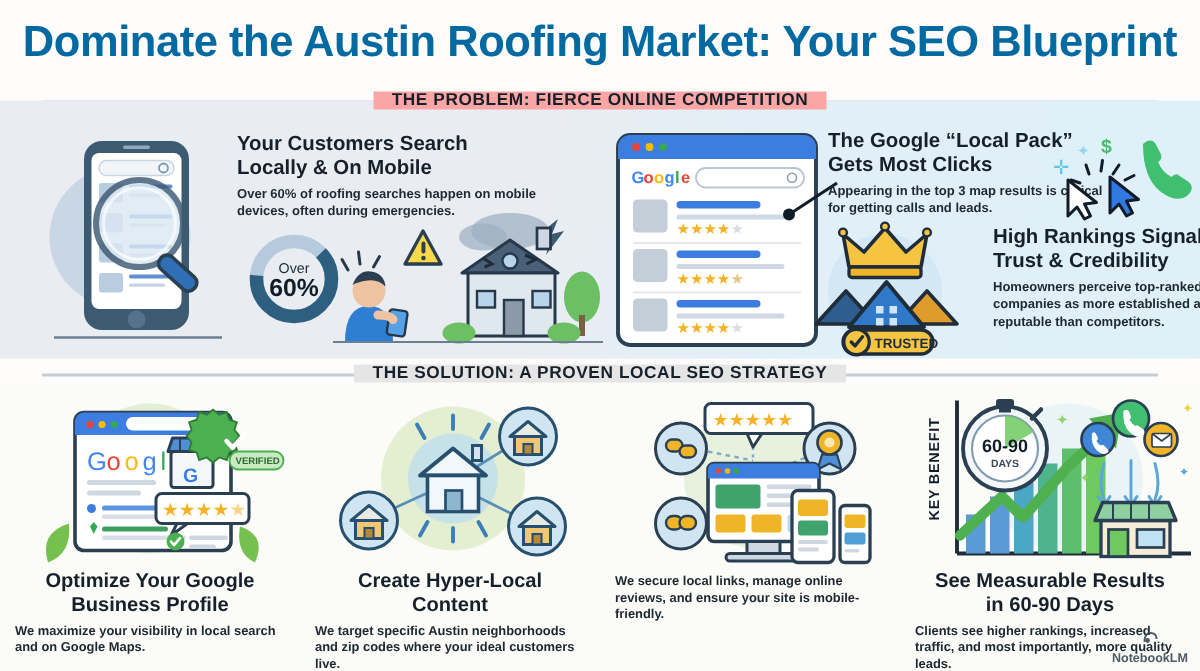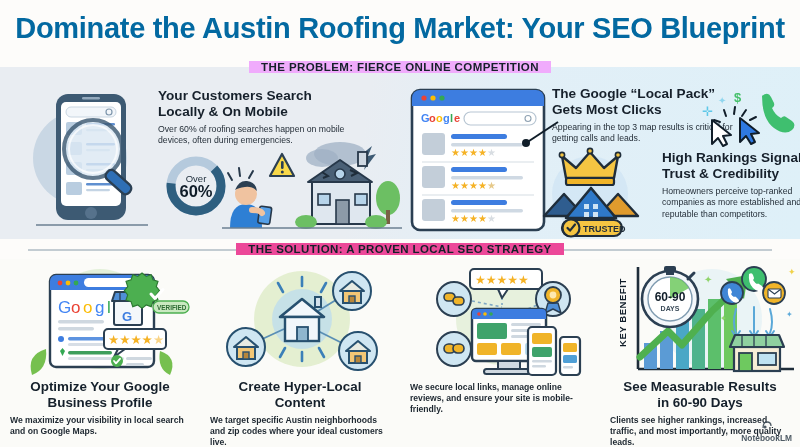--- a/index.html
+++ b/index.html
@@ -18,24 +18,24 @@
     letter-spacing: -0.3px; white-space: nowrap;
   }
 
   
   .section-head { position: relative; height: 22px; display: flex; align-items: center; justify-content: center; }
   .section-head .rule { position: absolute; left: 28px; right: 28px; top: 50%; height: 1.5px; background: #b9c7d6; }
   .section-head .lbl {
     position: relative; z-index: 2; padding: 0 12px; font-size: 11.5px; font-weight: bold;
     color: #16202a; letter-spacing: 0.4px; white-space: nowrap;
   }
-  .head-problem .lbl { background: #f0abfc; }
+  .head-problem .lbl { background: #fca5a5; }
   .head-solution { height: 20px; }
   .head-solution .rule { background: #c3ccd2; }
-  .head-solution .lbl { background: #ec4899; }
+  .head-solution .lbl { background: #e5e5e5; }
 
   
   .band-problem {
     position: relative; height: 172px; margin-top: -11px; padding-top: 11px;
     background: linear-gradient(100deg,#e9edf2 0%,#e9edf2 45%,#e2eff7 62%,#def0f8 100%);
     display: flex;
   }
   .p-left  { width: 400px; position: relative; }
   .p-right { width: 400px; position: relative; }
 
@@ -51,21 +51,21 @@
     font-size: 13.4px; font-weight: bold; color: #15202b; text-align: center;
     line-height: 1.16; margin-top: 2px; padding: 0 6px;
   }
   .s-desc {
     font-size: 8.6px; color: #1d2730; text-align: left; line-height: 1.3;
     margin-top: 5px; padding: 0 10px; font-weight: 600;
   }
 
   
   .blk-title { font-size: 13.6px; font-weight: bold; color: #16202b; line-height: 1.17; }
-  .blk-desc  { font-size: 8.7px; color: #1f2933; line-height: 1.33; margin-top: 4px; font-weight: 400; }
+  .blk-desc  { font-size: 8.7px; color: #1f2933; line-height: 1.33; margin-top: 4px; font-weight: 700; }
 
   .abs { position: absolute; }
   svg { display: block; overflow: visible; }
 
   
   .watermark {
     position: absolute; right: 8px; bottom: 4px; display: flex; align-items: center; gap: 3px;
     font-size: 8.4px; color: #3c4a55; font-weight: 600; opacity: .9; flex-direction: column;
   }
 </style>

